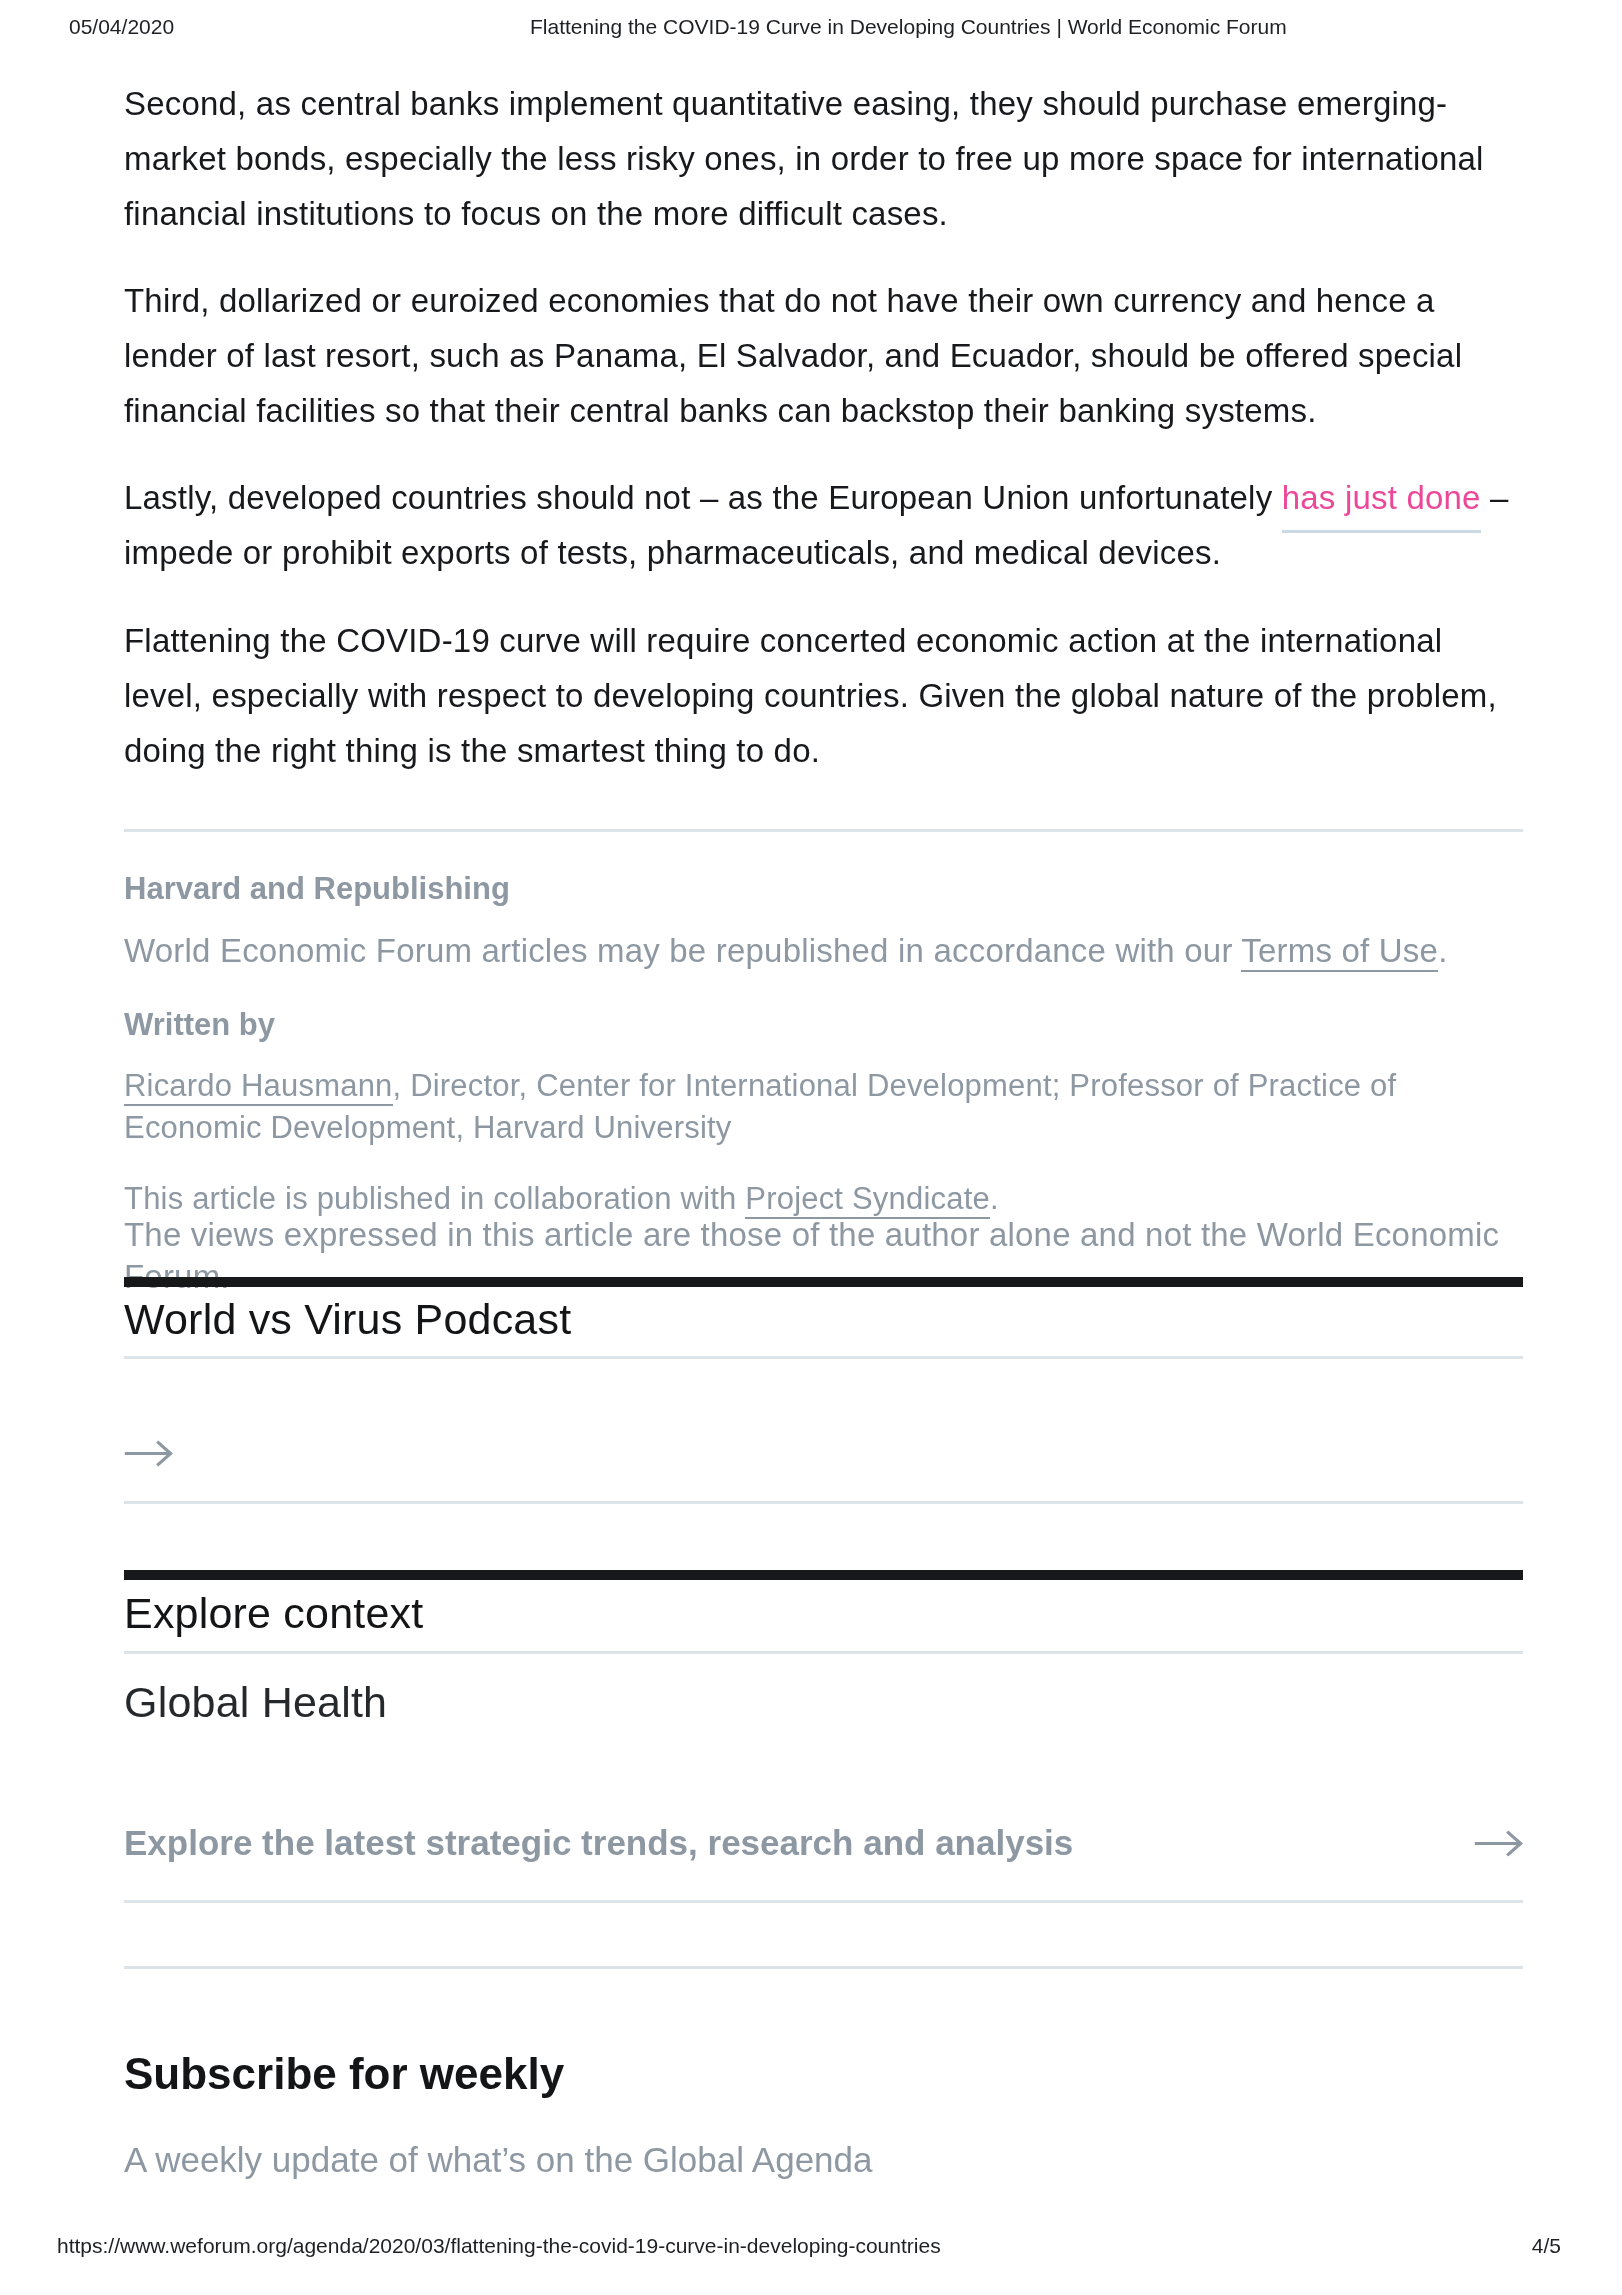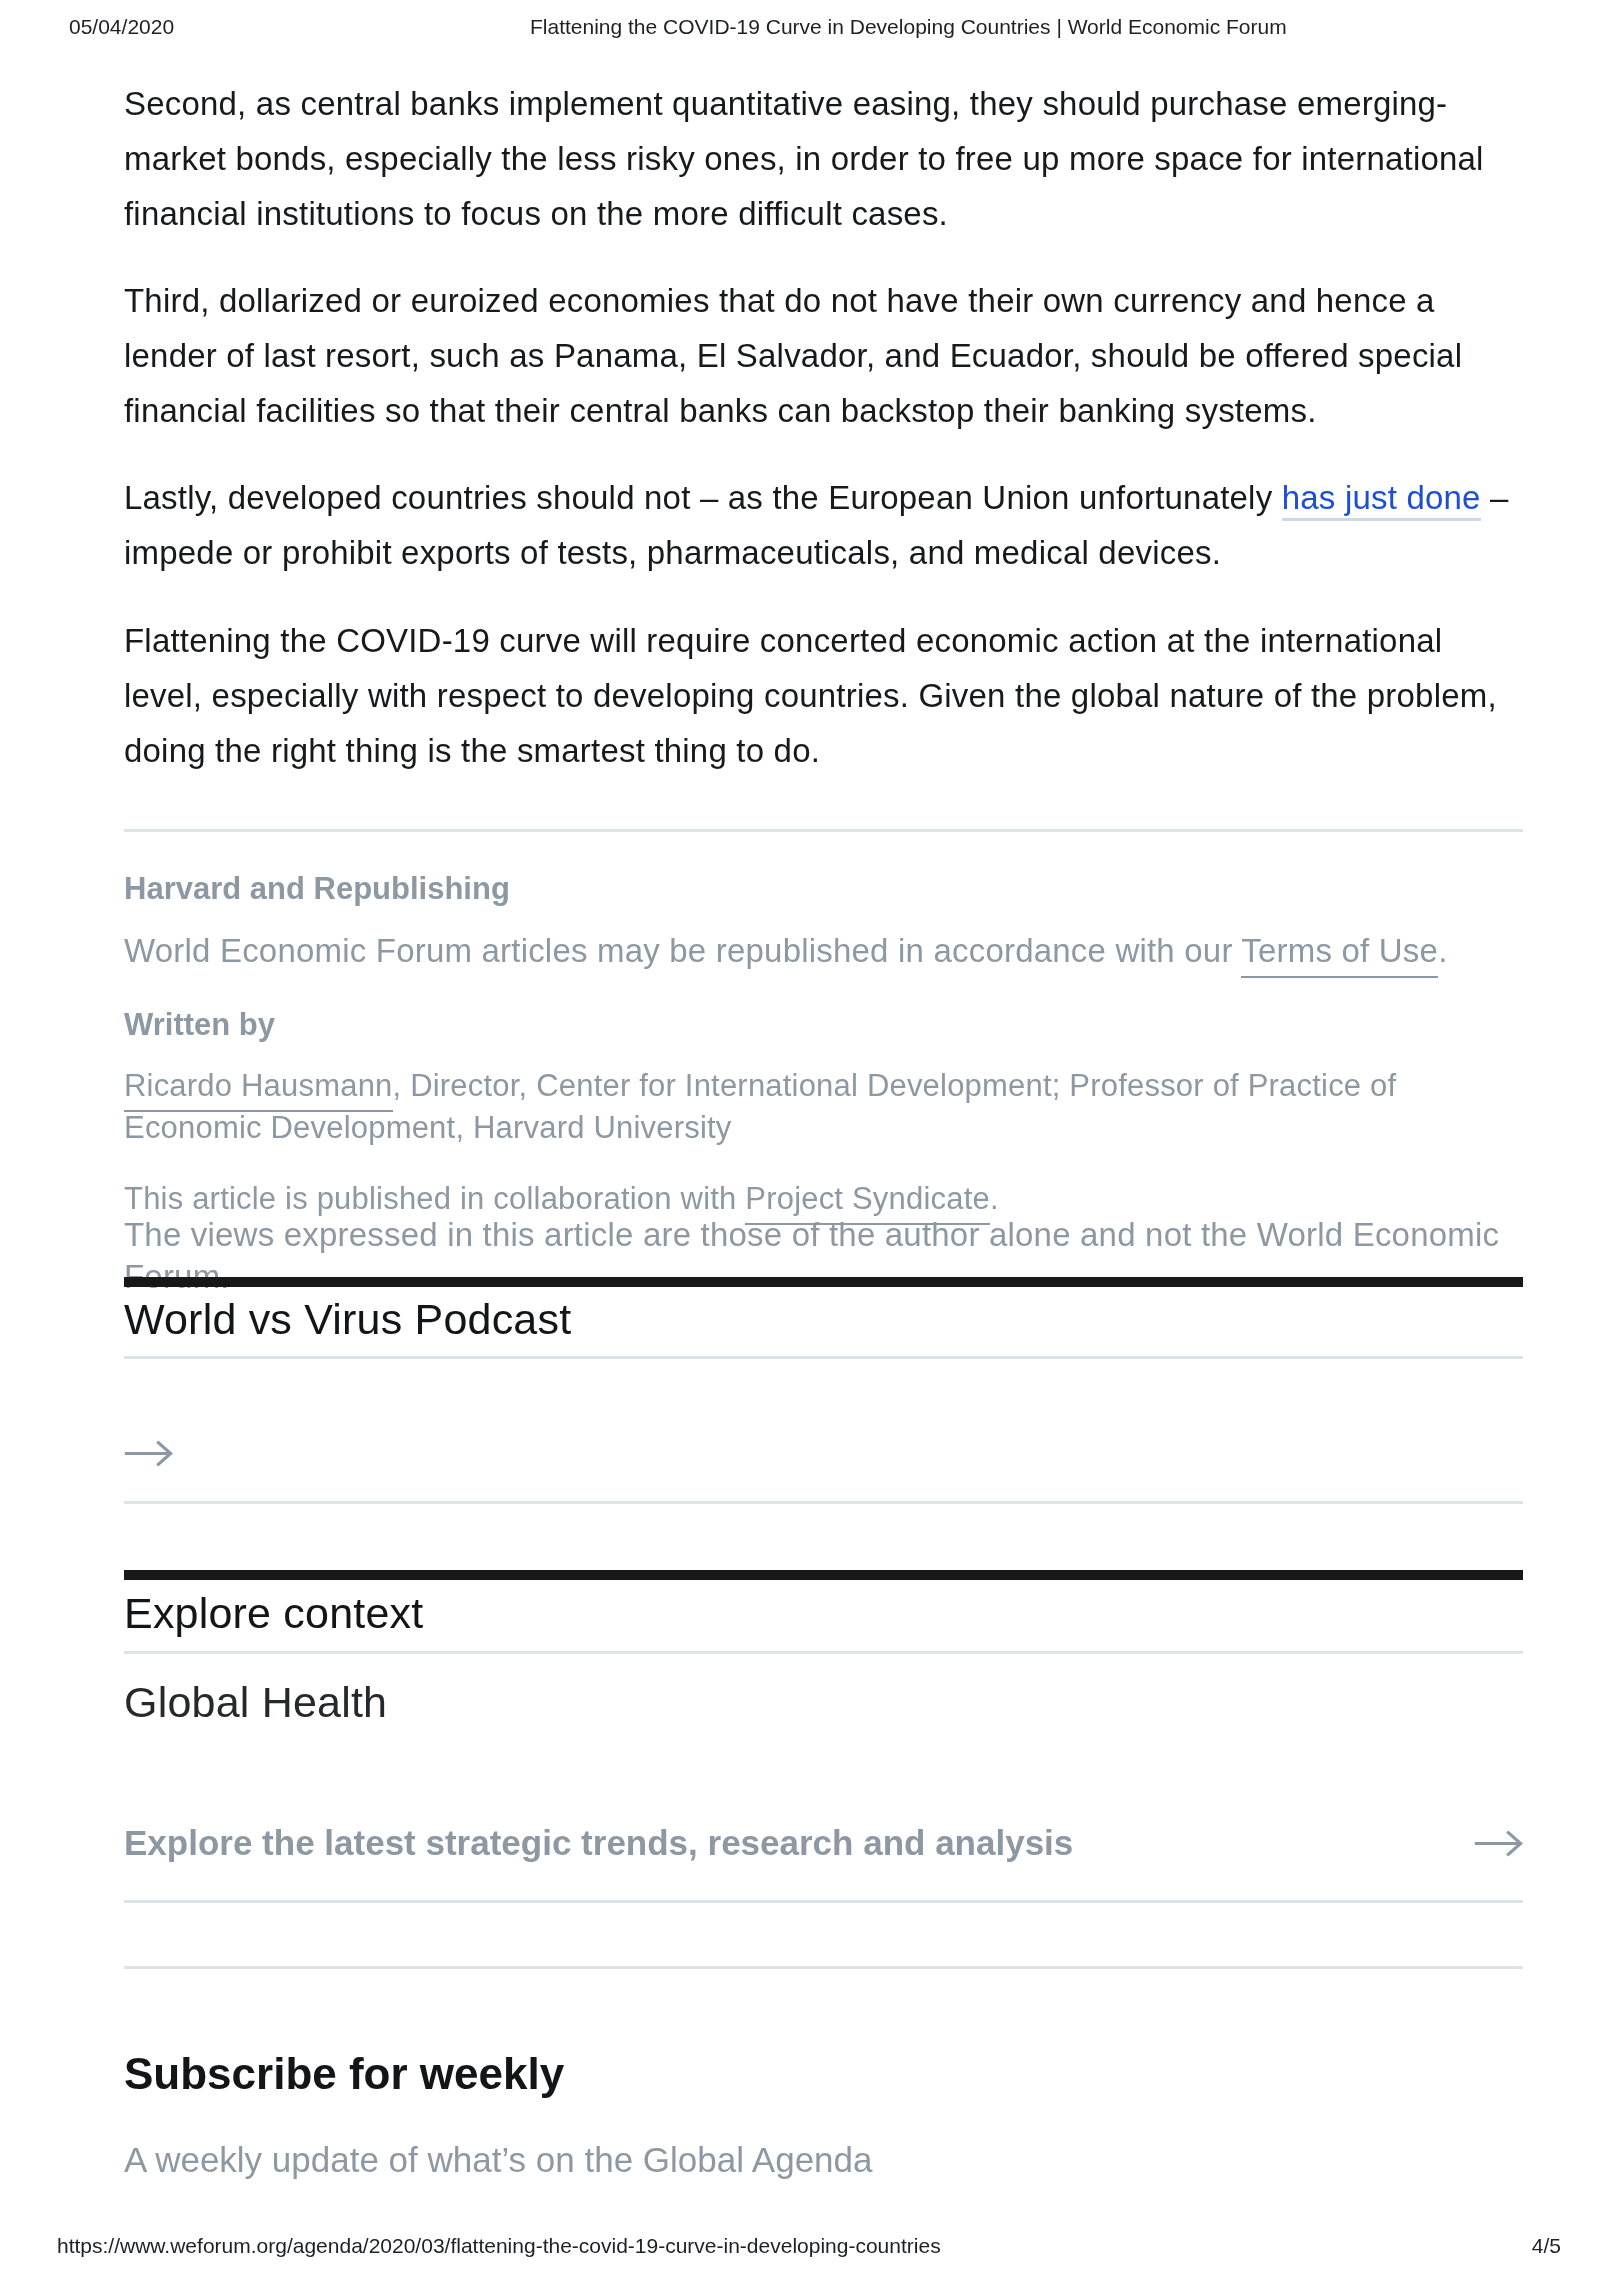--- a/index.html
+++ b/index.html
@@ -31,22 +31,22 @@
   
   .cta-row{display:flex;justify-content:space-between;align-items:center;}
   .cta-label{font-size:35px;line-height:44px;font-weight:bold;color:#8d98a2;}
   .arrow svg{display:block;}
 
   
   .divider{height:3.1px;background:#dde4e9;}
   .bar{height:10.2px;background:#17181a;}
 
   
-  .link-blue{color:#1d4ed8;border-bottom:3.1px solid #ccd9e3;padding-bottom:2px;cursor:pointer;}
-  .link-gray{border-bottom:2.4px solid #8d98a2;padding-bottom:7px;cursor:pointer;}
+  .link-blue{color:#ec4899;border-bottom:3.1px solid #ccd9e3;padding-bottom:14px;cursor:pointer;}
+  .link-gray{border-bottom:2.4px solid #8d98a2;padding-bottom:1px;cursor:pointer;}
 </style>
 </head>
 <body>
 
 <span class="abs print-meta" style="left:69px;top:12.6px;">05/04/2020</span>
 <span class="abs print-meta print-title" style="top:12.6px;">Flattening the COVID-19 Curve in Developing Countries | World Economic Forum</span>
 
 <p class="abs cx body-p" style="top:76px;">
   <span>Second, as central banks implement quantitative easing, they should purchase emerging-market bonds, especially the less risky ones, in order to free up more space for international financial institutions to focus on the more difficult cases.</span>
 </p>

